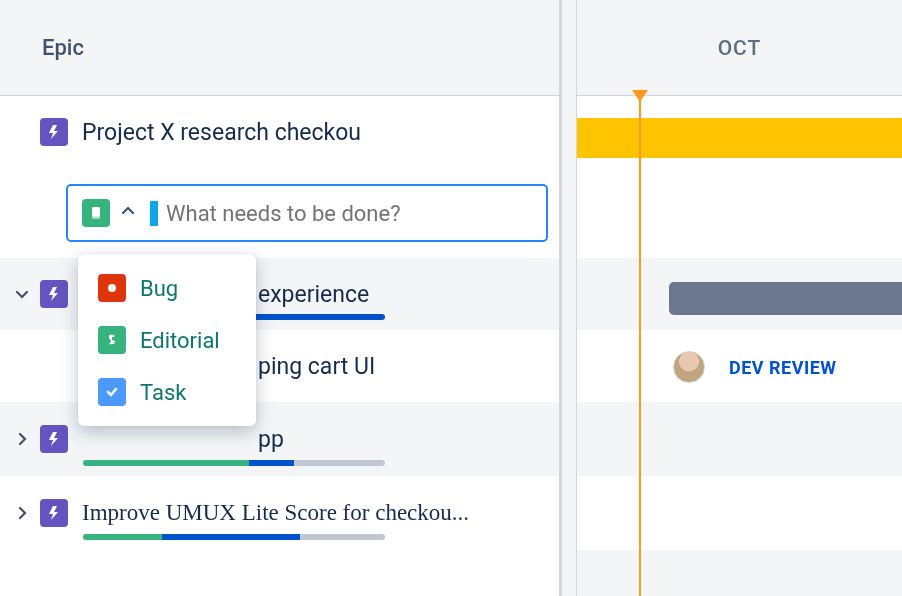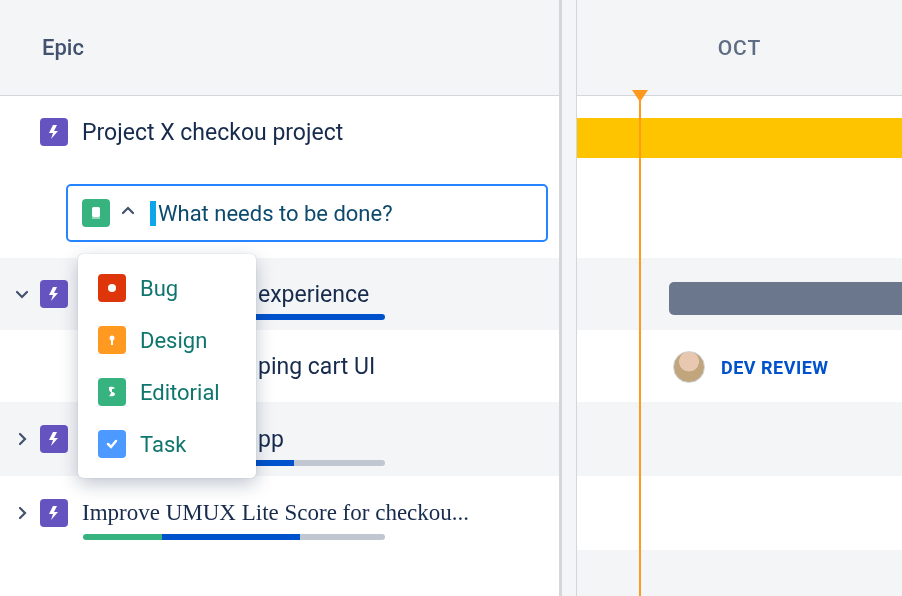--- a/index.html
+++ b/index.html
@@ -114,23 +114,23 @@
   .type-red { background: #DE350B; }
   .type-orange { background: #FF991F; }
   .type-blue { background: #4C9AFF; }
   .type-icon svg { width: 16px; height: 16px; }
   .input-caret {
     width: 20px;
     color: #42526E;
   }
   .fake-input {
     font-size: 22px;
-    color: #0c4a6e;
-    border-left: 6px solid #0ea5e9;
-    padding-left: 2px;
+    color: #737373;
+    border-left: 8px solid #0ea5e9;
+    padding-left: 8px;
   }
   .dropdown {
     position: absolute;
     left: 78px;
     top: 254px;
     width: 178px;
     background: #fff;
     border-radius: 5px;
     box-shadow: 0 6px 18px rgba(9,30,66,0.25), 0 0 1px rgba(9,30,66,0.3);
     padding: 8px 0;
@@ -198,21 +198,21 @@
     height: 33px;
     background: #6B778C;
     border-radius: 5px 0 0 5px;
   }
   .badge-row {
     position: absolute;
     left: 96px;
     top: 351px;
     display: flex;
     align-items: center;
-    gap: 16px;
+    gap: 24px;
     text-align: right;
   }
   .avatar {
     width: 32px; height: 32px;
     border-radius: 50%;
     background: radial-gradient(circle at 50% 32%, #e8c8b0 0 38%, #c0a57d 40% 100%);
     border: 1px solid #d0d4da;
   }
   .badge {
     font-size: 18px;
@@ -246,21 +246,21 @@
     </div>
     <div class="rows">
 
       <div class="row row-main">
         <span class="chevron"></span>
         <span class="epic-icon">
           <svg viewBox="0 0 16 16">
               <path d="M7 1 L11 1 L8 7 L12 7 L5 15 L7 9 L3 9 Z"></path>
             </svg>
         </span>
-        <span class="row-text">Project X checkou project</span>
+        <span class="row-text">Project X research checkou</span>
       </div>
 
       <div class="input-row">
         <div class="input-wrap">
           <span class="type-icon type-green">
             <svg viewBox="0 0 16 16">
                 <rect x="4" y="2" width="8" height="10" rx="1.5" fill="#fff"></rect>
                 <rect x="4" y="12" width="8" height="2" fill="#fff" opacity="0.5"></rect>
               </svg>
           </span>
@@ -369,29 +369,20 @@
 <div class="dropdown">
   <div class="dd-item">
     <span class="type-icon type-red">
       <svg viewBox="0 0 16 16">
           <circle cx="8" cy="8" r="4" fill="#fff"></circle>
         </svg>
     </span>
     <span>Bug</span>
   </div>
   <div class="dd-item">
-    <span class="type-icon type-orange">
-      <svg viewBox="0 0 16 16">
-          <circle cx="8" cy="6" r="2.5" fill="#fff"></circle>
-          <rect x="7" y="8" width="2" height="5" fill="#fff"></rect>
-        </svg>
-    </span>
-    <span>Design</span>
-  </div>
-  <div class="dd-item">
     <span class="type-icon type-green">
       <svg viewBox="0 0 16 16">
           <path d="M5 3 C5 3 9 2 11 4 C11 4 10 5 8 5 L8 8 C10 8 11 9 11 11 C9 13 5 12 5 12 C6 11 7 10 7 8 C6 8 5 7 5 5 C5 4 5 3 5 3 Z" fill="#fff"></path>
         </svg>
     </span>
     <span>Editorial</span>
   </div>
   <div class="dd-item">
     <span class="type-icon type-blue">
       <svg viewBox="0 0 16 16">

